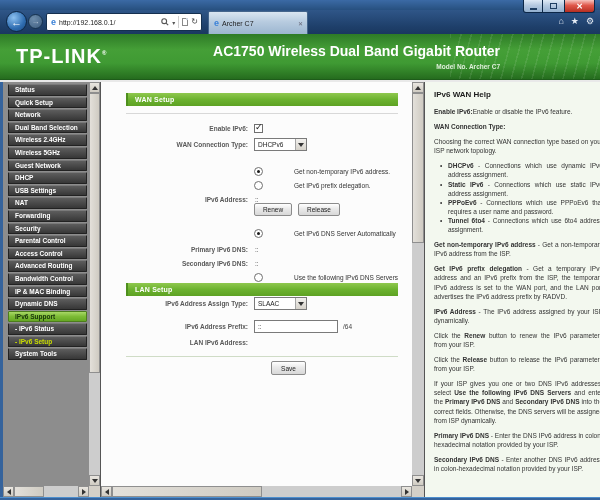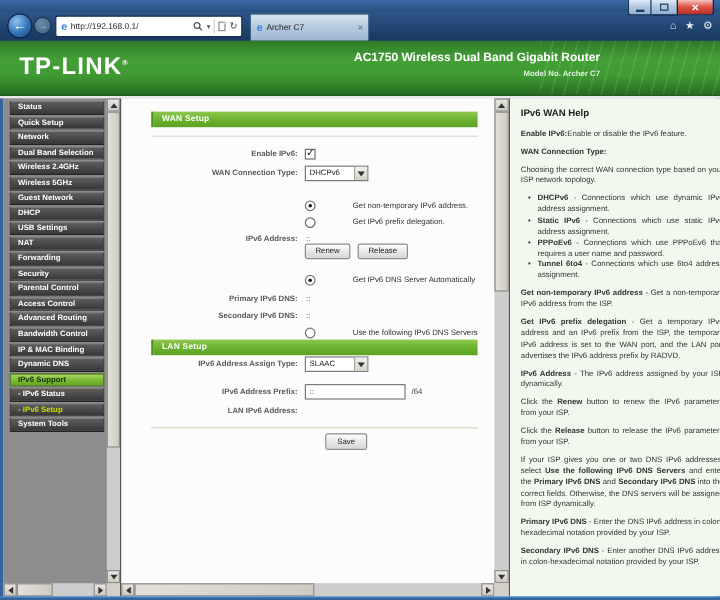--- a/index.html
+++ b/index.html
@@ -44,21 +44,21 @@
 
   
   #tp-header { position:absolute; left:0; top:34px; width:600px; height:46px;
     background:linear-gradient(180deg,#2e7b27 0%,#459f37 35%,#3f9a33 65%,#256c1e 100%);
     border-bottom:1px solid #1e5c1a; overflow:hidden; }
   #tp-swirl { position:absolute; right:0; top:0; width:150px; height:46px;
     background:repeating-linear-gradient(105deg,rgba(255,255,255,.09) 0 1.5px,transparent 1.5px 10px); }
   #tp-logo { position:absolute; left:16px; top:11px; color:#fff; font-size:20px; font-weight:bold; letter-spacing:1px; }
   #tp-logo sup { font-size:6px; }
   #tp-right { position:absolute; right:100px; top:9px; text-align:right; color:#fff; }
-  #tp-product { font-size:10px; font-weight:bold; }
+  #tp-product { font-size:14px; font-weight:bold; }
   #tp-model { font-size:6.5px; font-weight:bold; color:#dff0da; margin-top:4px; }
   #hdr-sep { position:absolute; left:0; top:80px; width:600px; height:2px; background:#e9e9e9; }
 
   
   #frames { position:absolute; left:3px; top:82px; width:594px; height:415px; background:#fff; }
 
   
   #sidebar-frame { position:absolute; left:0; top:0; width:97px; height:415px; background:#8d8d8d; }
   #sidebar-menu { position:absolute; left:5px; top:2px; width:79px; }
   .menu-item { height:11.6px; margin-bottom:1px; background:linear-gradient(#5d5d5d,#373737);

